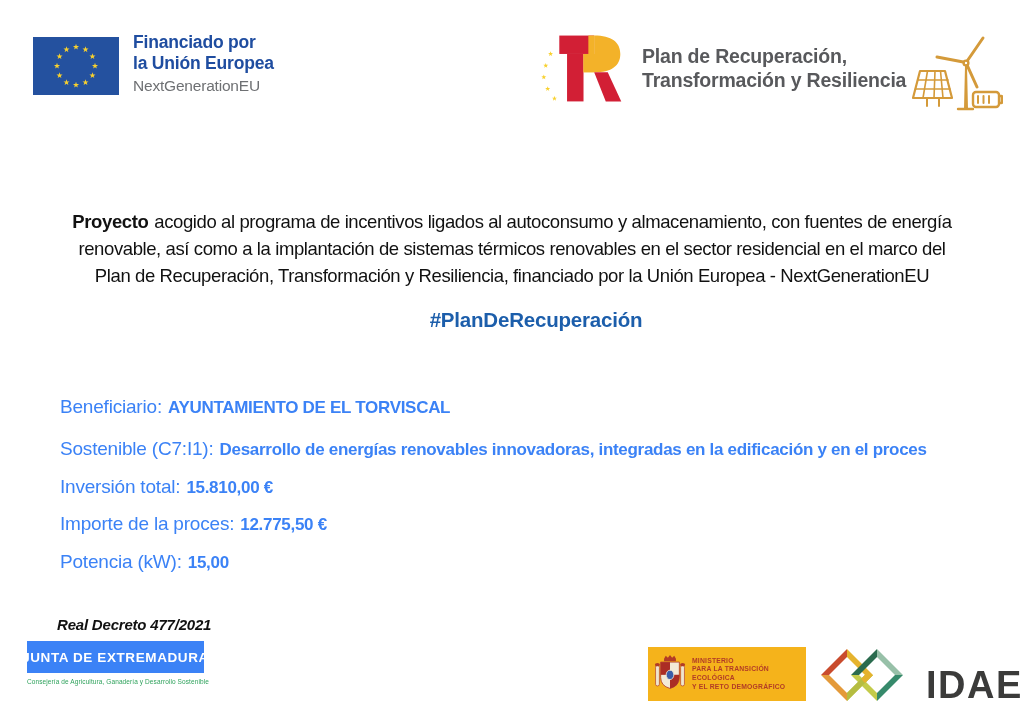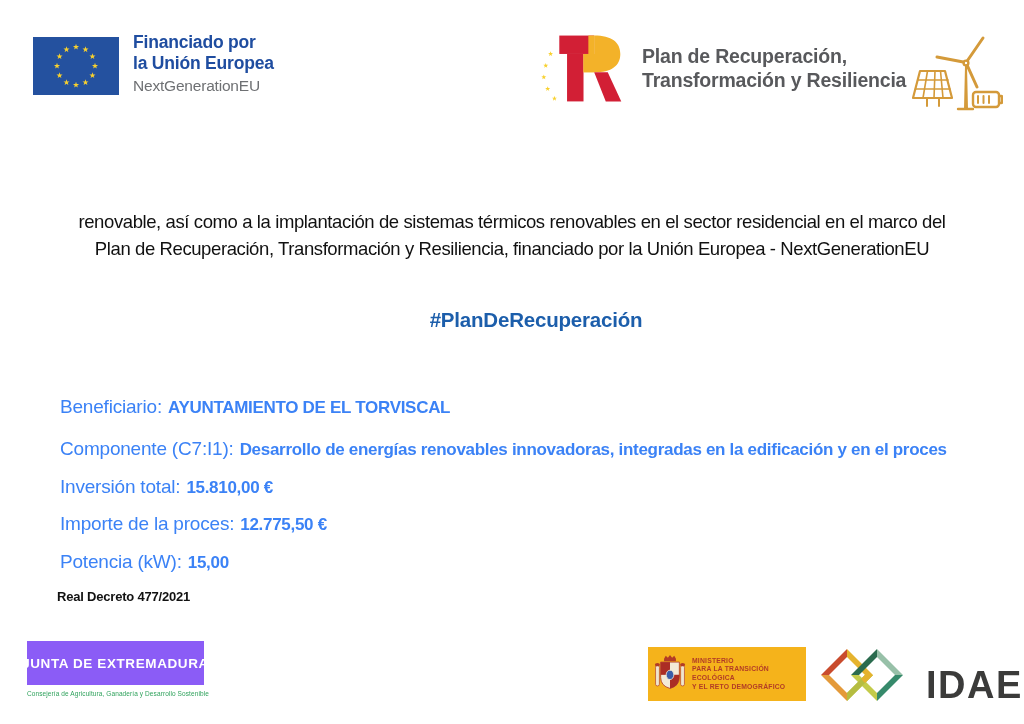--- a/index.html
+++ b/index.html
@@ -32,26 +32,26 @@
 
   .hashtag { position:absolute; left:0; right:0; top:308px; text-align:center;
              color:#1c5eab; font-weight:bold; font-size:20.5px; letter-spacing:-0.2px;padding-left:48px; }
 
   .field-row { position:absolute; left:60px; display:flex; align-items:baseline; color:#3b82f6; white-space:nowrap; }
   .field-label { font-size:19px; letter-spacing:-0.2px; }
   .field-value { font-size:17px; font-weight:bold; margin-left:6px; letter-spacing:-0.3px; }
   #field-0 { top:396px; } #field-1 { top:438px; } #field-2 { top:476px; }
   #field-3 { top:513px; } #field-4 { top:551px; }
 
-  .decree { position:absolute; left:57px; top:589px; color:#111;
-            font-size:13px; font-weight:bold; letter-spacing:-0.2px; }
+  .decree { position:absolute; left:57px; top:616px; color:#111;
+            font-size:15px; font-weight:bold; font-style:italic; letter-spacing:-0.2px; }
 
   
   .junta { position:absolute; left:27px; top:641px; width:177px; }
-  .junta-banner { background:#8b5cf6; height:44px; display:flex; align-items:center; justify-content:center; }
+  .junta-banner { background:#3b82f6; height:32px; display:flex; align-items:center; justify-content:center; }
   .junta-title { color:#ffffff; font-weight:bold; font-size:13.5px; letter-spacing:0.6px; white-space:nowrap; }
   .junta-sub { margin-top:5px; color:#2fa25c; font-size:6.5px; text-align:center; white-space:nowrap; letter-spacing:0.1px; }
 
   .ministerio { position:absolute; left:648px; top:647px; width:158px; height:54px;
                 background:#f5b31b; display:flex; align-items:center; }
   .ministerio-arms { width:34px; height:44px; margin-left:5px; flex:0 0 auto; }
   .ministerio-text { margin-left:5px; color:#b23c26; font-weight:bold; font-size:6.8px;
                      line-height:8.6px; letter-spacing:0.2px; }
 
   .idae { position:absolute; left:820px; top:645px; display:flex; align-items:flex-end; }
@@ -118,32 +118,35 @@
     <path d="M24.5,57 L20,84 M32,57 L31,84 M37.5,57 L40,84" stroke-width="1.6"></path>
     <path d="M15,66 L45,66 M12.5,75 L47,75" stroke-width="1.6"></path>
     <path d="M24,84 L24,92 M36,84 L36,92" stroke-width="2"></path>
     <path d="M55,95 L70,95"></path>
     <rect x="70" y="78" width="26" height="15" rx="3"></rect>
     <rect x="96.2" y="82" width="3" height="7" rx="1"></rect>
     <path d="M75,82 L75,89 M80.5,82 L80.5,89 M86,82 L86,89" stroke-width="2"></path>
   </svg>
 
   <div class="paragraph">
+    <div class="line">
+      <span class="lead">Proyecto</span><span>acogido al programa de incentivos ligados al autoconsumo y almacenamiento, con fuentes de energía</span>
+    </div>
     <div class="line">renovable, así como a la implantación de sistemas térmicos renovables en el sector residencial en el marco del</div>
     <div class="line">Plan de Recuperación, Transformación y Resiliencia, financiado por la Unión Europea - NextGenerationEU</div>
   </div>
 
   <div class="hashtag">#PlanDeRecuperación</div>
 
   <div class="field-row" id="field-0">
     <span class="field-label">Beneficiario:</span>
     <span class="field-value">AYUNTAMIENTO DE EL TORVISCAL</span>
   </div>
   <div class="field-row" id="field-1">
-    <span class="field-label">Componente (C7:I1):</span>
+    <span class="field-label">Sostenible (C7:I1):</span>
     <span class="field-value">Desarrollo de energías renovables innovadoras, integradas en la edificación y en el proces</span>
   </div>
   <div class="field-row" id="field-2">
     <span class="field-label">Inversión total:</span>
     <span class="field-value">15.810,00 €</span>
   </div>
   <div class="field-row" id="field-3">
     <span class="field-label">Importe de la proces:</span>
     <span class="field-value">12.775,50 €</span>
   </div>

